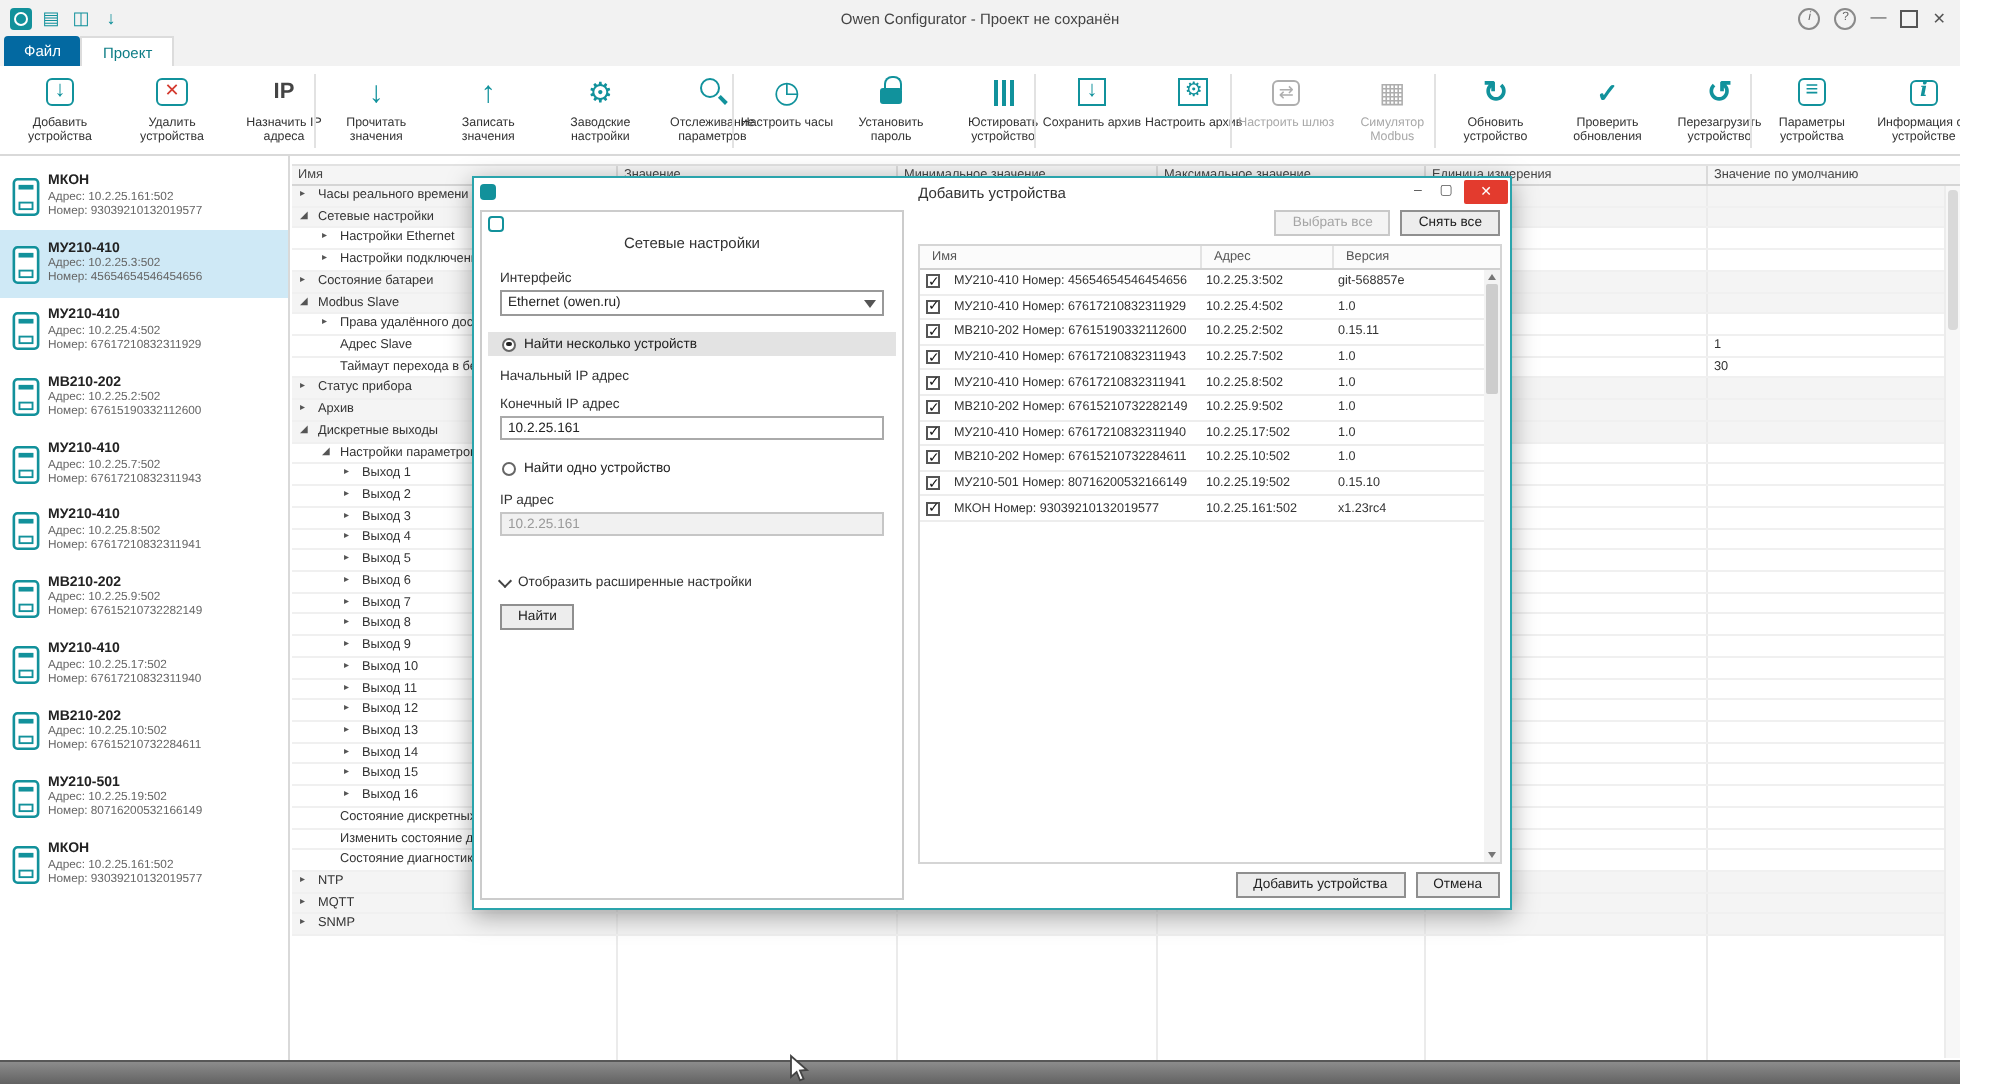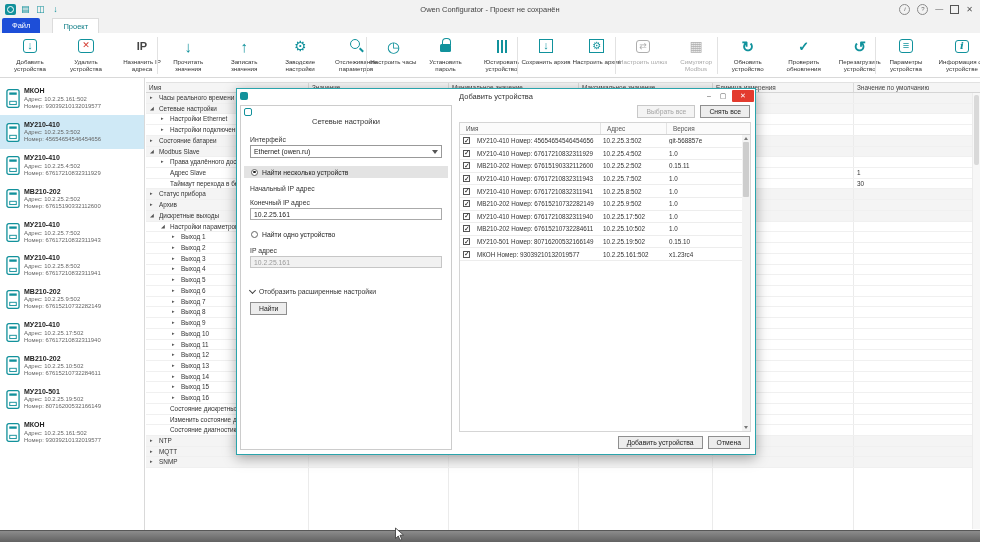--- a/index.html
+++ b/index.html
@@ -21,22 +21,22 @@
   .tr-info::before{content:"i";font-style:italic;}
   .tr-help::before{content:"?";}
   .tr-min{color:#555;font-size:8px;cursor:pointer;line-height:4px;}
   .tr-min::before{content:"—";}
   .tr-max{width:7px;height:7px;border:1px solid #555;cursor:pointer;}
   .tr-close{color:#555;font-size:8px;cursor:pointer;}
   .tr-close::before{content:"✕";}
 
   
   .tabsrow{position:absolute;top:18px;left:0;right:0;height:15px;background:#f2f2f2;display:flex;align-items:flex-end;}
-  .tab{height:15px;display:flex;align-items:center;padding:0 10px;font-size:7.5px;cursor:pointer;box-sizing:border-box;margin-left:12px;}
-  .tab-file{background:#1d4ed8;color:#fff;margin-left:2px;border-radius:2px 2px 0 0;}
+  .tab{height:15px;display:flex;align-items:center;padding:0 10px;font-size:7.5px;cursor:pointer;box-sizing:border-box;}
+  .tab-file{background:#0369a1;color:#fff;margin-left:2px;border-radius:2px 2px 0 0;}
   .tab-project{background:#fff;color:#0e7d86;border:1px solid #dcdcdc;border-bottom:none;}
 
   
   .ribbon{position:absolute;top:33px;left:0;right:0;height:45px;background:#fff;border-bottom:1px solid #d9d9d9;display:flex;align-items:stretch;padding:1px 0 0 2px;box-sizing:border-box;overflow:hidden;}
   .rgroup{display:flex;align-items:stretch;}
   .rsep{width:1px;background:#e2e2e2;margin:3px 2px;flex:none;}
   .rbtn{display:flex;flex-direction:column;align-items:center;padding:2px 1px 0;min-width:40px;max-width:54px;text-align:center;cursor:pointer;flex:0 0 auto;}
   .rlabel{font-size:6.2px;line-height:7px;margin-top:2px;color:#333;}
   .rbtn.disabled .rlabel{color:#a8a8a8;}
   .rbtn.disabled .ic{color:#aeaeae;}

